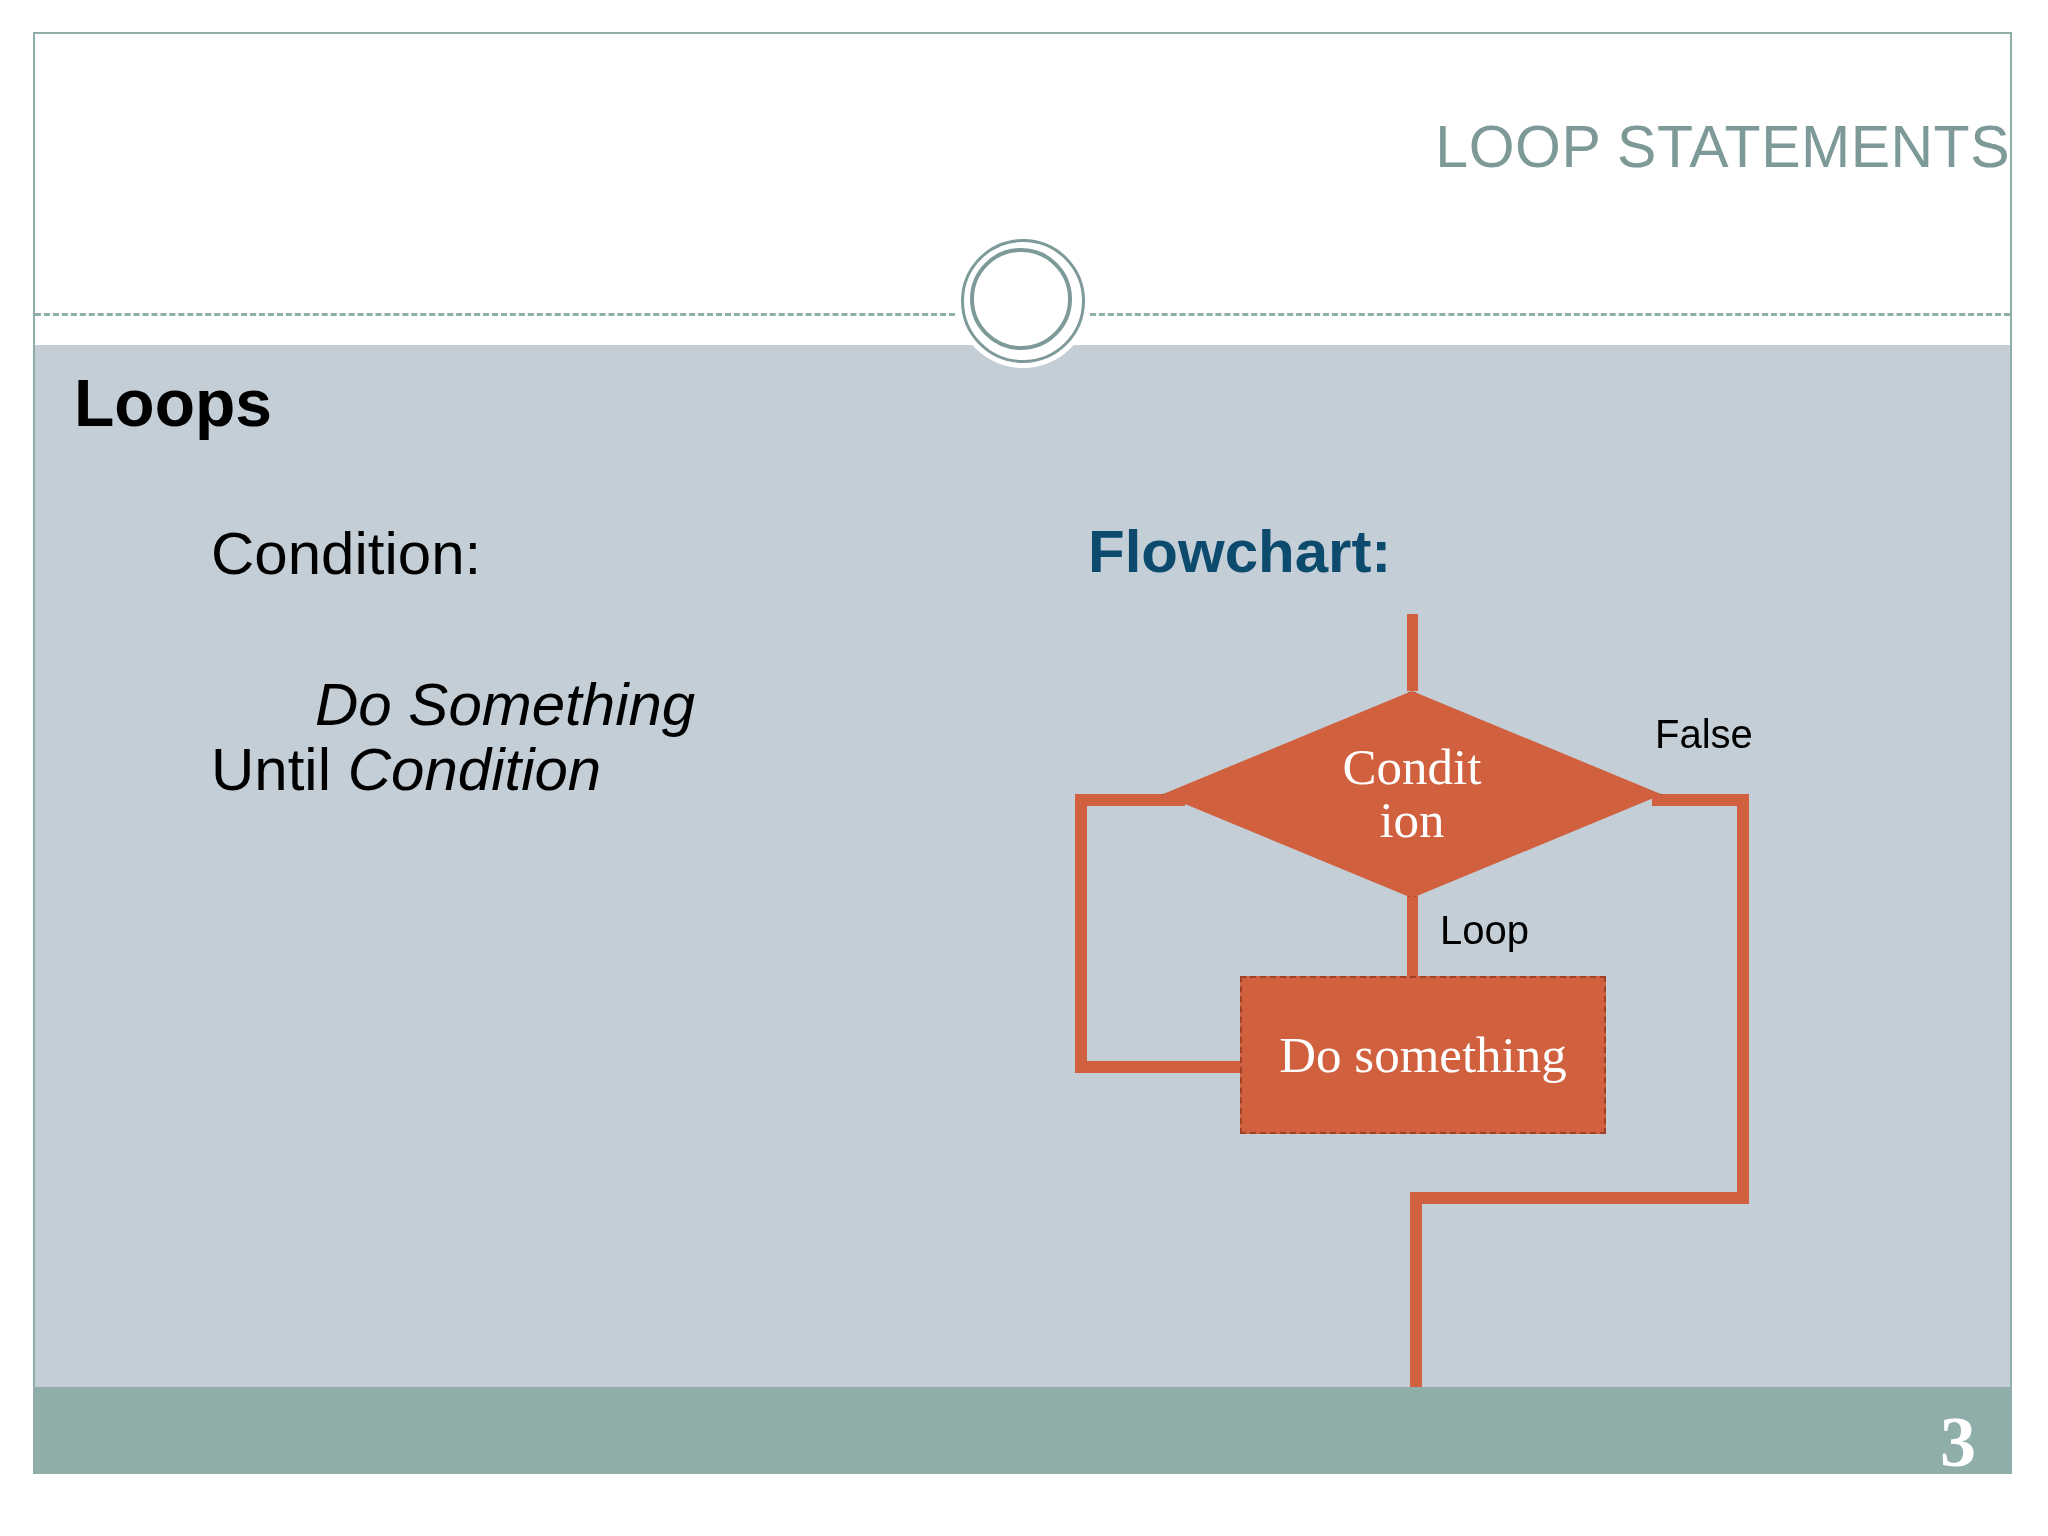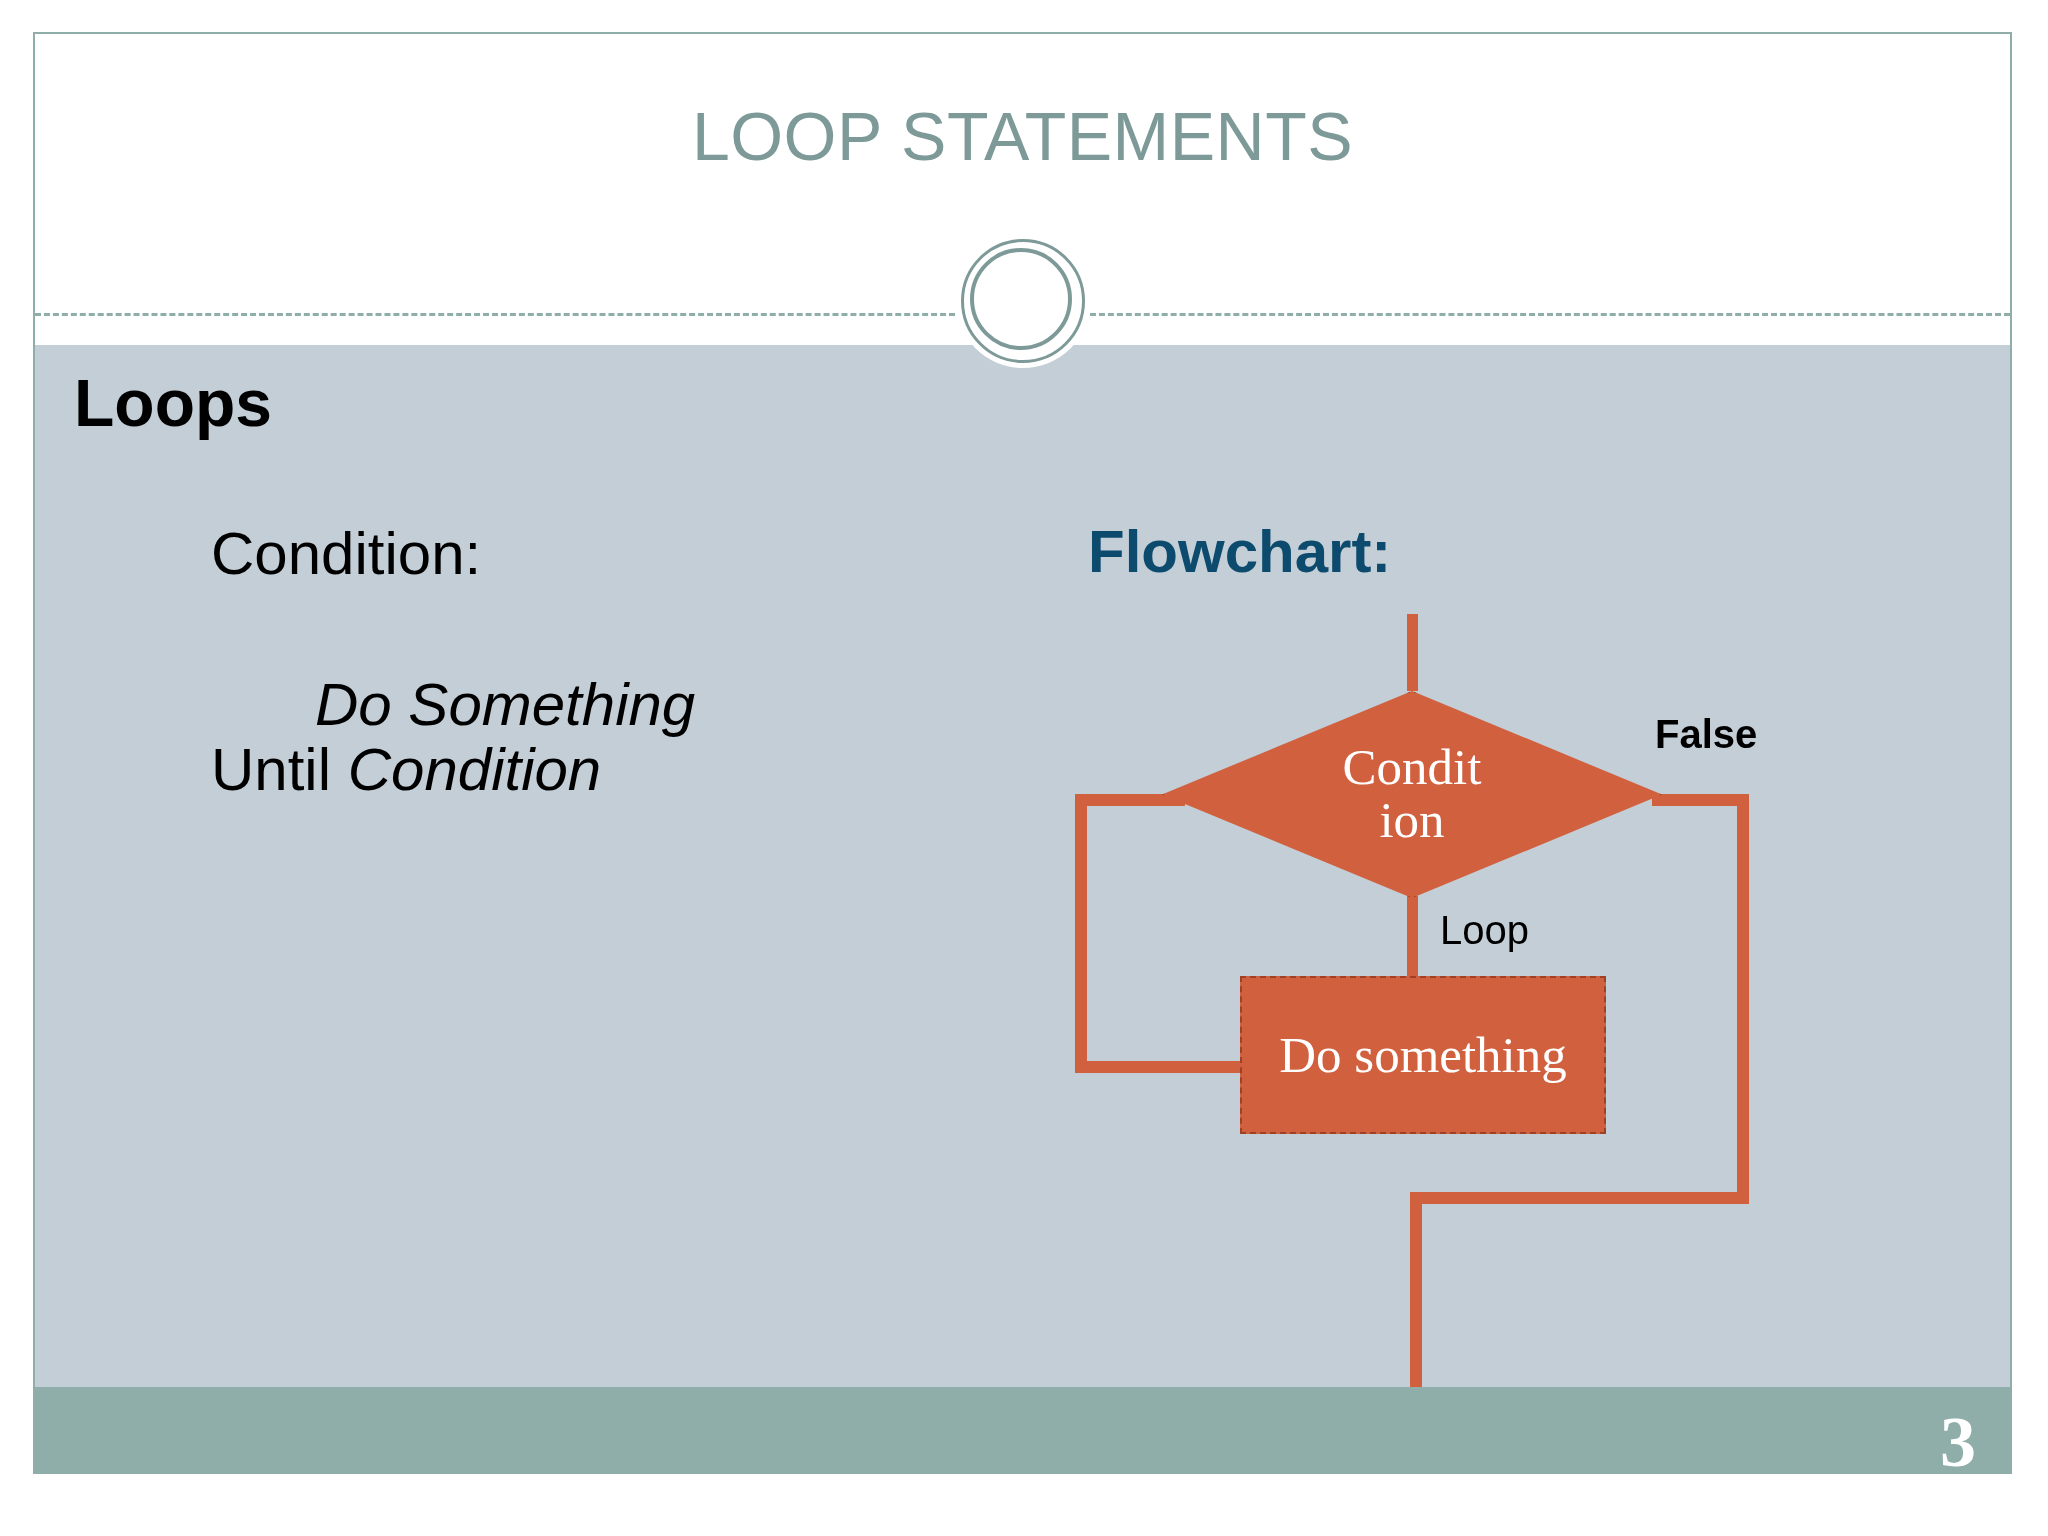--- a/index.html
+++ b/index.html
@@ -33,23 +33,23 @@
     left: 0;
     top: 0;
     width: 100%;
     height: 279px;
     background: #ffffff;
   }
   #slide-title {
     position: absolute;
     left: 0;
     right: 0;
-    top: 68px;
-    text-align: center;
-    font-size: 68px;
+    top: 84px;
+    text-align: right;
+    font-size: 59px;
     line-height: 1;
     font-weight: 400;
     color: #7d9a99;
     letter-spacing: 0.5px;
     white-space: nowrap;
   }
 
   
   #divider-left, #divider-right {
     position: absolute;
@@ -244,21 +244,21 @@
   }
 
   
   .edge-label {
     position: absolute;
     font-size: 40px;
     line-height: 1;
     color: #000000;
     white-space: nowrap;
   }
-  #label-false { left: 600px; top: 100px; font-weight: bold; }
+  #label-false { left: 600px; top: 100px; }
   #label-true  { left: 385px; top: 296px; }
 </style>
 </head>
 <body>
 
 <div id="slide">
 
   <div id="title-band">
     <div id="slide-title">LOOP STATEMENTS</div>
   </div>

